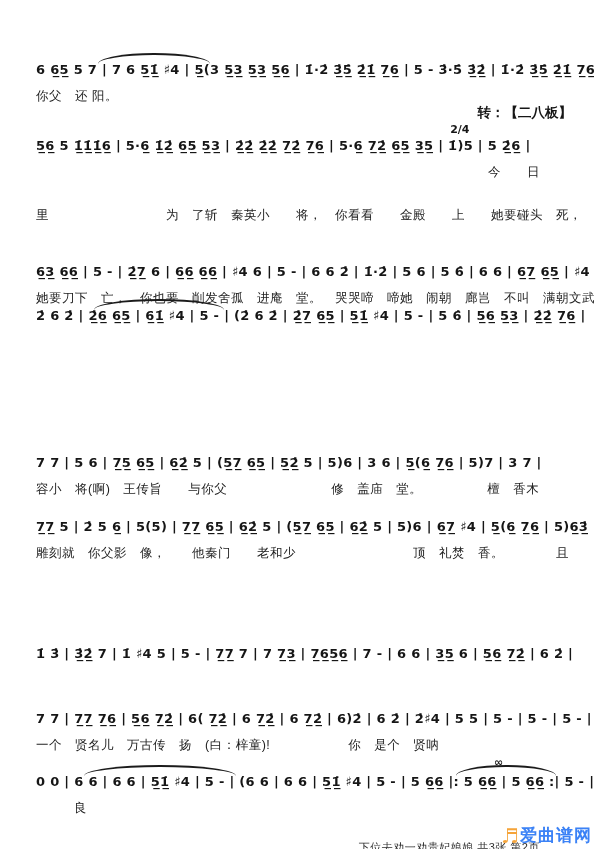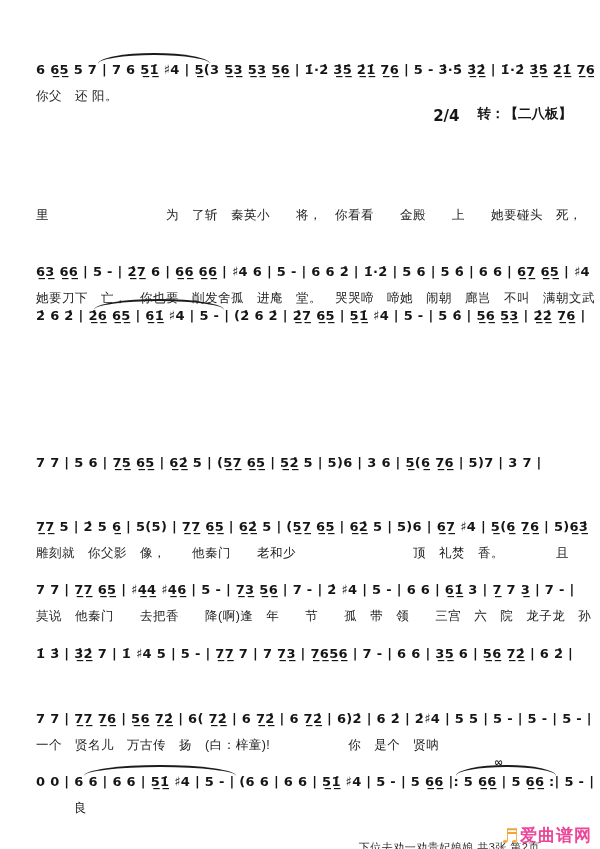--- a/index.html
+++ b/index.html
@@ -17,75 +17,76 @@
   .l12 .lyrics{padding-left:38px}
   .arc{position:absolute;height:9px;border-top:2px solid #1b1b1b;
        border-radius:50% 50% 0 0/100% 100% 0 0;}
   .l1 .arc{left:62px;top:-7px;width:112px}
   .l5 .arc{left:58px;top:-7px;width:130px}
   .l12 .arcA{left:48px;top:-7px;width:152px}
   .l12 .arcB{left:420px;top:-7px;width:100px}
   .l12 .inf{position:absolute;top:-16px;left:458px;font-size:11px;font-weight:700;color:#161616}
   .tune-header{position:absolute;top:104px;right:28px;font-weight:700;font-size:13.5px;
                color:#161616;font-family:"Liberation Sans",sans-serif;}
-  .tune-header .meter{font-size:15px;font-weight:700;position:relative;top:3px;margin-right:18px;
+  .tune-header .meter{font-size:11px;font-weight:700;position:relative;top:16px;margin-right:8px;
                       font-family:"DejaVu Sans",sans-serif;}
   .footer-caption{position:absolute;top:812px;right:60px;font-size:11px;letter-spacing:.5px;
                   color:#2e2e2e;font-family:"Liberation Sans",sans-serif;margin-top:28px;}
   .site-logo{position:absolute;top:824px;right:8px;display:flex;align-items:center;cursor:pointer;}
   .site-logo .note-icon{font-size:20px;color:#f5a43a;margin-right:1px;line-height:20px;}
-  .site-logo .logo-text{font-size:17px;font-weight:700;color:#ec4899;letter-spacing:1px;
+  .site-logo .logo-text{font-size:17px;font-weight:700;color:#3b82f6;letter-spacing:1px;
                         font-family:"Liberation Sans",sans-serif;}
 </style>
 </head>
 <body>
 
 <div class="page">
 
   <div class="mline l1">
     <span class="arc"></span>
     <div class="notes">6 6̲5̲ 5 7 | 7 6 5̲1̲̇ ♯4 | 5̲(3 5̲3̲ 5̲3̲ 5̲6̲ | 1̇·2̇ 3̲̇5̲̇ 2̲̇1̲̇ 7̲6̲ | 5 - 3̇·5̇ 3̲̇2̲̇ | 1̇·2̇ 3̲̇5̲̇ 2̲̇1̲̇ 7̲6̲ |</div>
     <div class="lyrics">你父　还 阳。</div>
   </div>
 
   <div class="tune-header">
     <span class="meter">2/4</span><span>转：【二八板】</span>
   </div>
 
+  <div class="mline l2">
+    <div class="notes">5̲6̲ 5 1̲̇1̲̇1̲̇6̲ | 5·6̲ 1̲̇2̲̇ 6̲5̲ 5̲3̲ | 2̲̇2̲̇ 2̲̇2̲̇ 7̲2̲̇ 7̲6̲ | 5·6̲ 7̲2̲̇ 6̲5̲ 3̲5̲ | 1̇)5 | 5 2̲̇6̲ |</div>
+    <div class="lyrics">今　　日</div>
+  </div>
 
   <div class="mline l3">
     <div class="lyrics">里　　　　　　　　　为　了斩　秦英小　　将，　你看看　　金殿　　上　　她要碰头　死，</div>
   </div>
 
   <div class="mline l4">
     <div class="notes">6̲3̲ 6̲6̲ | 5 - | 2̲̇7̲ 6 | 6̲6̲ 6̲6̲ | ♯4 6 | 5 - | 6 6 2̇ | 1̇·2̇ | 5 6 | 5 6̇ | 6 6 | 6̲7̲ 6̲5̲ | ♯4 6 | 5 - |</div>
     <div class="lyrics">她要刀下　亡，　你也要　削发舍孤　进庵　堂。　哭哭啼　啼她　闹朝　廊岂　不叫　满朝文武　道短　长</div>
   </div>
 
   <div class="mline l5">
     <span class="arc"></span>
     <div class="notes">2̇ 6 2̇ | 2̲̇6̲ 6̲5̲ | 6̲1̲̇ ♯4 | 5 - | (2̇ 6 2̇ | 2̲̇7̲ 6̲5̲ | 5̲1̲̇ ♯4 | 5 - | 5 6̇ | 5̲6̲ 5̲3̲ | 2̲̇2̲̇ 7̲6̲ |</div>
   </div>
 
   <div class="mline l6">
   </div>
 
   <div class="mline l7">
     <div class="notes">7 7 | 5 6 | 7̲5̲ 6̲5̲ | 6̲2̲̇ 5 | (5̲7̲ 6̲5̲ | 5̲2̲̇ 5 | 5)6 | 3 6 | 5̲(6̲ 7̲6̲ | 5)7 | 3 7 |</div>
+    <div class="lyrics">容小　将(啊)　王传旨　　与你父　　　　　　　　修　盖庙　堂。　　　　　檀　香木</div>
   </div>
 
   <div class="mline l8">
     <div class="notes">7̲7̲ 5 | 2̇ 5 6̲ | 5(5) | 7̲7̲ 6̲5̲ | 6̲2̲̇ 5 | (5̲7̲ 6̲5̲ | 6̲2̲̇ 5 | 5)6 | 6̲7̲ ♯4 | 5̲(6̲ 7̲6̲ | 5)6̲3̲̇ |</div>
     <div class="lyrics">雕刻就　你父影　像，　　他秦门　　老和少　　　　　　　　　顶　礼焚　香。　　　　且</div>
   </div>
 
-  <div class="mline l9">
-    <div class="notes">7 7 | 7̲7̲ 6̲5̲ | ♯4̲4̲ ♯4̲6̲ | 5 - | 7̲3̲ 5̲6̲ | 7 - | 2̇ ♯4 | 5 - | 6 6 | 6̲1̲̇ 3 | 7̲ 7 3̲ | 7 - |</div>
-    <div class="lyrics">莫说　他秦门　　去把香　　降(啊)逢　年　　节　　孤　带　领　　三宫　六　院　龙子龙　孙</div>
-  </div>
 
   <div class="mline l10">
     <div class="notes">1̇ 3̇ | 3̲̇2̲̇ 7 | 1̇ ♯4 5 | 5 - | 7̲7̲ 7 | 7 7̲3̲ | 7̲6̲5̲6̲ | 7 - | 6 6 | 3̲5̲ 6 | 5̲6̲ 7̲2̲̇ | 6 2̇ |</div>
   </div>
 
   <div class="mline l11">
     <div class="notes">7 7 | 7̲7̲ 7̲6̲ | 5̲6̲ 7̲2̲̇ | 6( 7̲2̲̇ | 6 7̲2̲̇ | 6 7̲2̲̇ | 6)2̇ | 6 2̇ | 2̇♯4 | 5 5 | 5 - | 5 - | 5 - | 5 - |</div>
     <div class="lyrics">一个　贤名儿　万古传　扬　(白：梓童)!　　　　　　你　是个　贤呐</div>
   </div>
 

